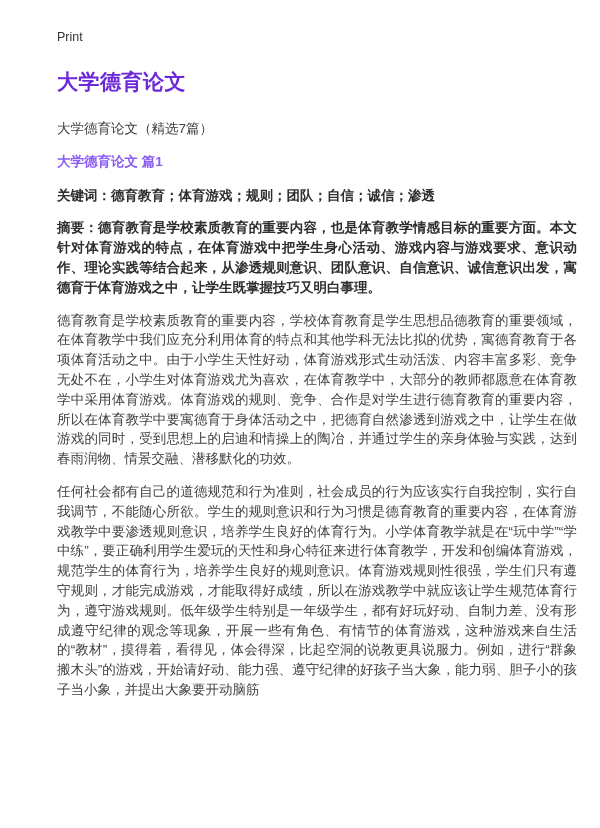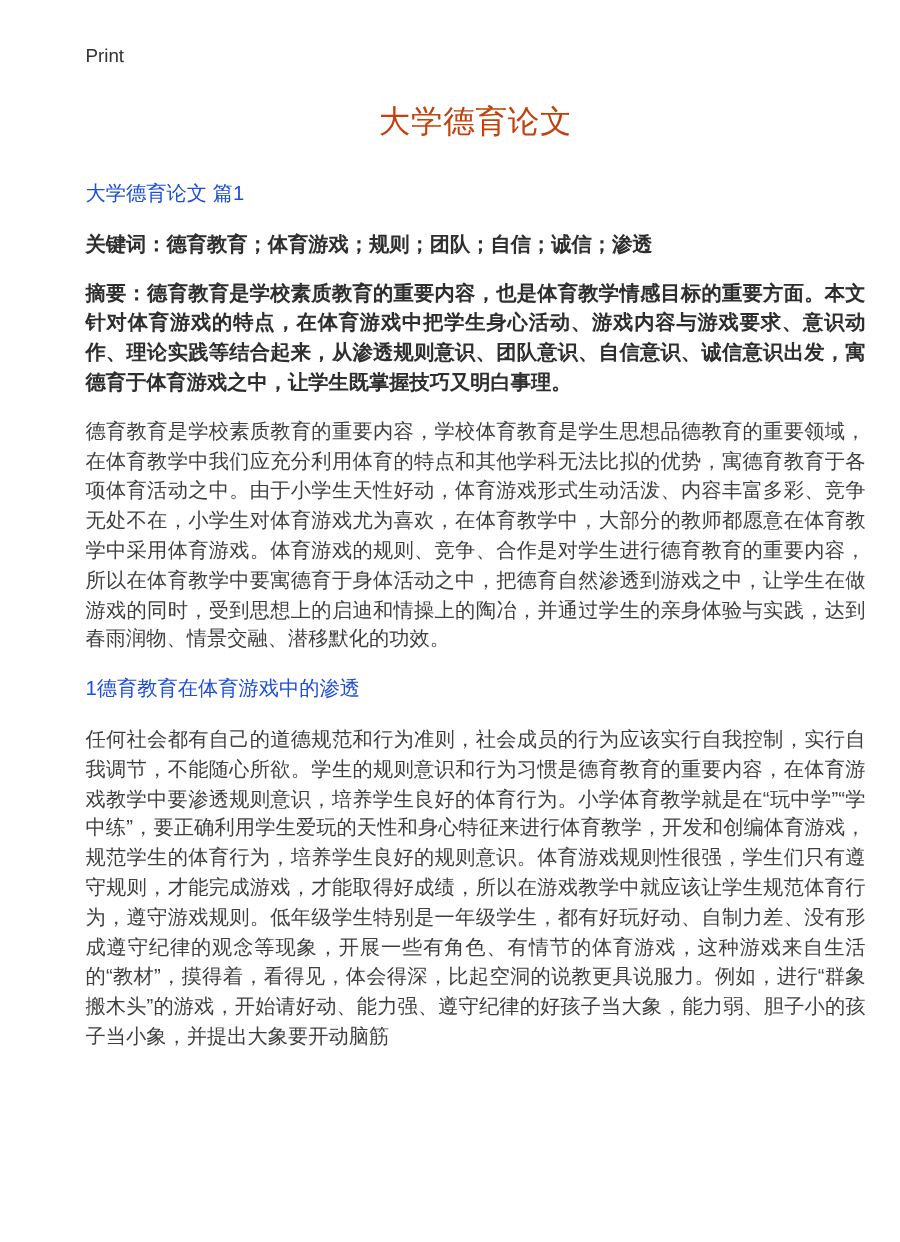--- a/index.html
+++ b/index.html
@@ -18,24 +18,23 @@
   }
   .print-label {
     font-size: 12.5px;
     color: #333333;
     margin-bottom: 26px;
     cursor: pointer;
     width: -moz-fit-content;
     width: fit-content;
   }
   .doc-title {
-    text-align: center;
-    color: #c2410c;
+    color: #6d28d9;
     font-size: 21px;
-    font-weight: normal;
+    font-weight: bold;
     line-height: 24px;
     margin-bottom: 25px;
     letter-spacing: 0.5px;
   }
   .subtitle {
     font-size: 13.5px;
     line-height: 19.8px;
     margin-bottom: 13px;
     color: #3f3f3f;
   }
@@ -43,50 +42,50 @@
     font-size: 13.5px;
     line-height: 19.8px;
     text-align: justify;
     text-justify: inter-ideograph;
     margin-bottom: 13px;
     color: #3f3f3f;
     word-break: break-all;
   }
   .section-heading {
     font-size: 13.5px;
-    font-weight: normal;
-    color: #1d4ed8;
+    font-weight: bold;
+    color: #8b5cf6;
     line-height: 19.8px;
     margin-bottom: 14px;
   }
   .bold-para {
     font-weight: bold;
     color: #2e2e2e;
   }
   .last {
     margin-bottom: 0;
   }
 </style>
 </head>
 <body>
 
 <div class="page">
 
   <div class="print-label">Print</div>
 
   <h1 class="doc-title">大学德育论文</h1>
 
+  <p class="subtitle">大学德育论文（精选7篇）</p>
 
 
   <h2 class="section-heading">大学德育论文 篇1</h2>
 
   <p class="body-para bold-para">关键词：德育教育；体育游戏；规则；团队；自信；诚信；渗透</p>
 
   <p class="body-para bold-para">摘要：德育教育是学校素质教育的重要内容，也是体育教学情感目标的重要方面。本文针对体育游戏的特点，在体育游戏中把学生身心活动、游戏内容与游戏要求、意识动作、理论实践等结合起来，从渗透规则意识、团队意识、自信意识、诚信意识出发，寓德育于体育游戏之中，让学生既掌握技巧又明白事理。</p>
 
   <p class="body-para">德育教育是学校素质教育的重要内容，学校体育教育是学生思想品德教育的重要领域，在体育教学中我们应充分利用体育的特点和其他学科无法比拟的优势，寓德育教育于各项体育活动之中。由于小学生天性好动，体育游戏形式生动活泼、内容丰富多彩、竞争无处不在，小学生对体育游戏尤为喜欢，在体育教学中，大部分的教师都愿意在体育教学中采用体育游戏。体育游戏的规则、竞争、合作是对学生进行德育教育的重要内容，所以在体育教学中要寓德育于身体活动之中，把德育自然渗透到游戏之中，让学生在做游戏的同时，受到思想上的启迪和情操上的陶冶，并通过学生的亲身体验与实践，达到春雨润物、情景交融、潜移默化的功效。</p>
 
-  <h2 class="section-heading">1德育教育在体育游戏中的渗透</h2>
 
 
   <p class="body-para last">任何社会都有自己的道德规范和行为准则，社会成员的行为应该实行自我控制，实行自我调节，不能随心所欲。学生的规则意识和行为习惯是德育教育的重要内容，在体育游戏教学中要渗透规则意识，培养学生良好的体育行为。小学体育教学就是在“玩中学”“学中练”，要正确利用学生爱玩的天性和身心特征来进行体育教学，开发和创编体育游戏，规范学生的体育行为，培养学生良好的规则意识。体育游戏规则性很强，学生们只有遵守规则，才能完成游戏，才能取得好成绩，所以在游戏教学中就应该让学生规范体育行为，遵守游戏规则。低年级学生特别是一年级学生，都有好玩好动、自制力差、没有形成遵守纪律的观念等现象，开展一些有角色、有情节的体育游戏，这种游戏来自生活的“教材”，摸得着，看得见，体会得深，比起空洞的说教更具说服力。例如，进行“群象搬木头”的游戏，开始请好动、能力强、遵守纪律的好孩子当大象，能力弱、胆子小的孩子当小象，并提出大象要开动脑筋</p>
 
 </div>
 
 </body></html>

